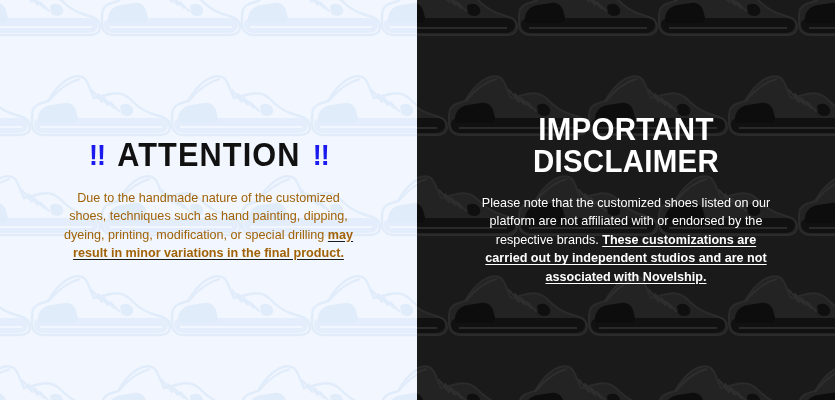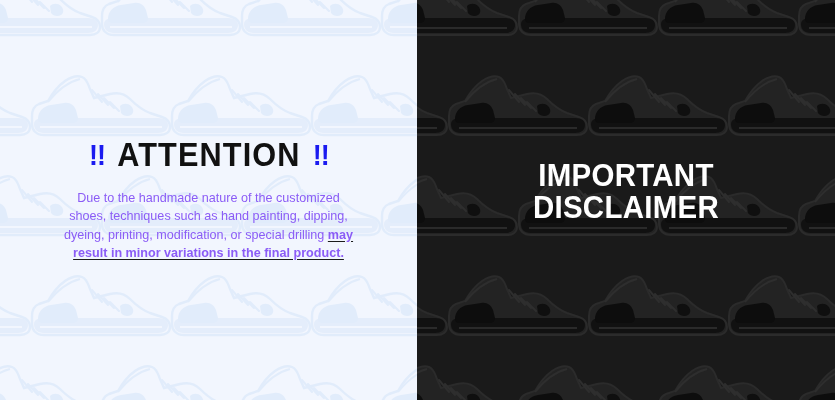--- a/index.html
+++ b/index.html
@@ -87,21 +87,21 @@
   }
   .heading-right .line { display: block; }
 
   
   .body-text {
     margin: 0;
     font-size: 12.6px;
     line-height: 1.47;
     max-width: 310px;
   }
-  .body-left  { color: #8b5cf6; max-width: 300px; }
+  .body-left  { color: #a16207; max-width: 300px; }
   .body-right { color: #ffffff; max-width: 318px; }
 
   .emph {
     font-weight: bold;
     text-decoration: underline;
     text-underline-offset: 2px;
   }
   .body-left .emph  { text-decoration-color: #1c1c1c; }
   .body-right .emph { text-decoration-color: #ffffff; }
 </style>
@@ -216,16 +216,19 @@
           <use href="#shoe-d" x="380" y="362"></use>
         </g>
       </svg>
     </div>
 
     <div class="content content-right">
       <h2 class="heading heading-right">
         <span class="line">IMPORTANT</span>
         <span class="line">DISCLAIMER</span>
       </h2>
+      <p class="body-text body-right">
+        <span>Please note that the customized shoes listed on our platform are not affiliated with or endorsed by the respective brands. </span><span class="emph">These customizations are carried out by independent studios and are not associated with Novelship.</span>
+      </p>
     </div>
   </section>
 
 </div>
 
 </body></html>

